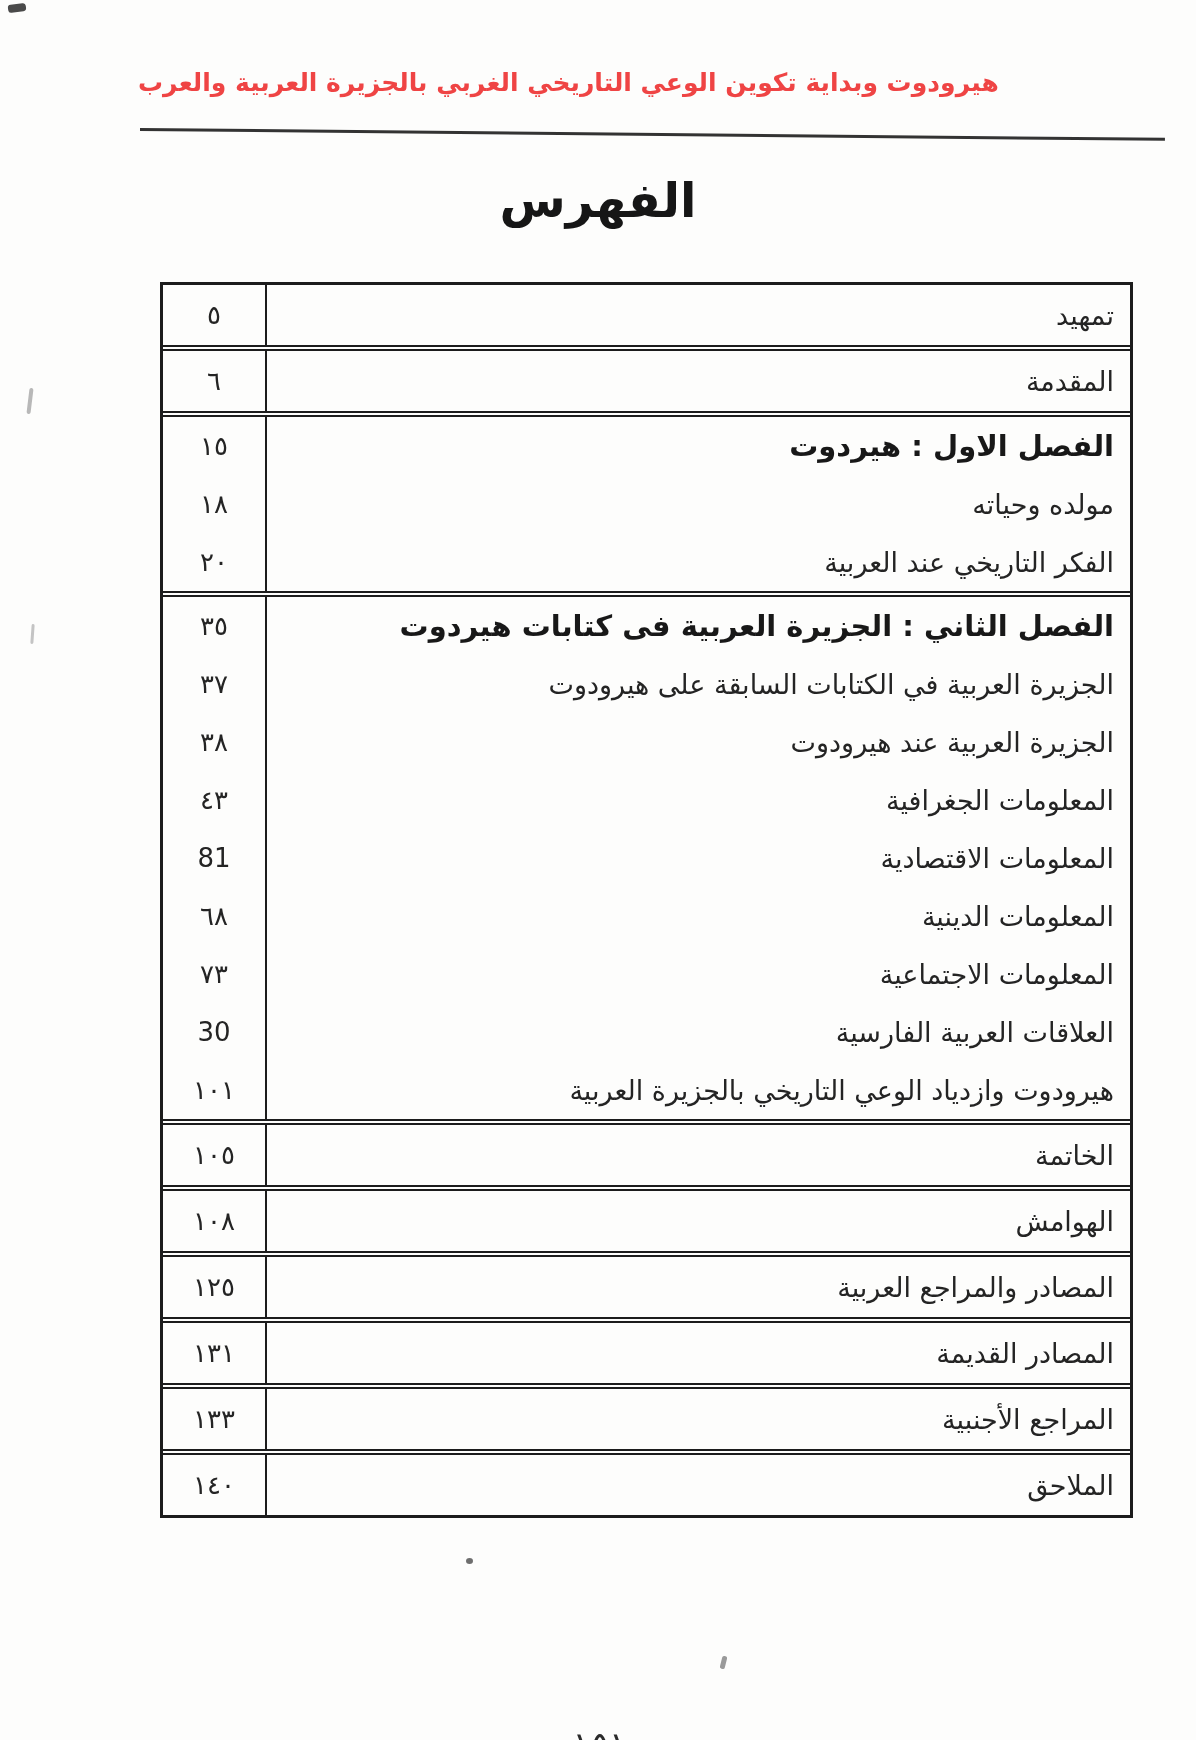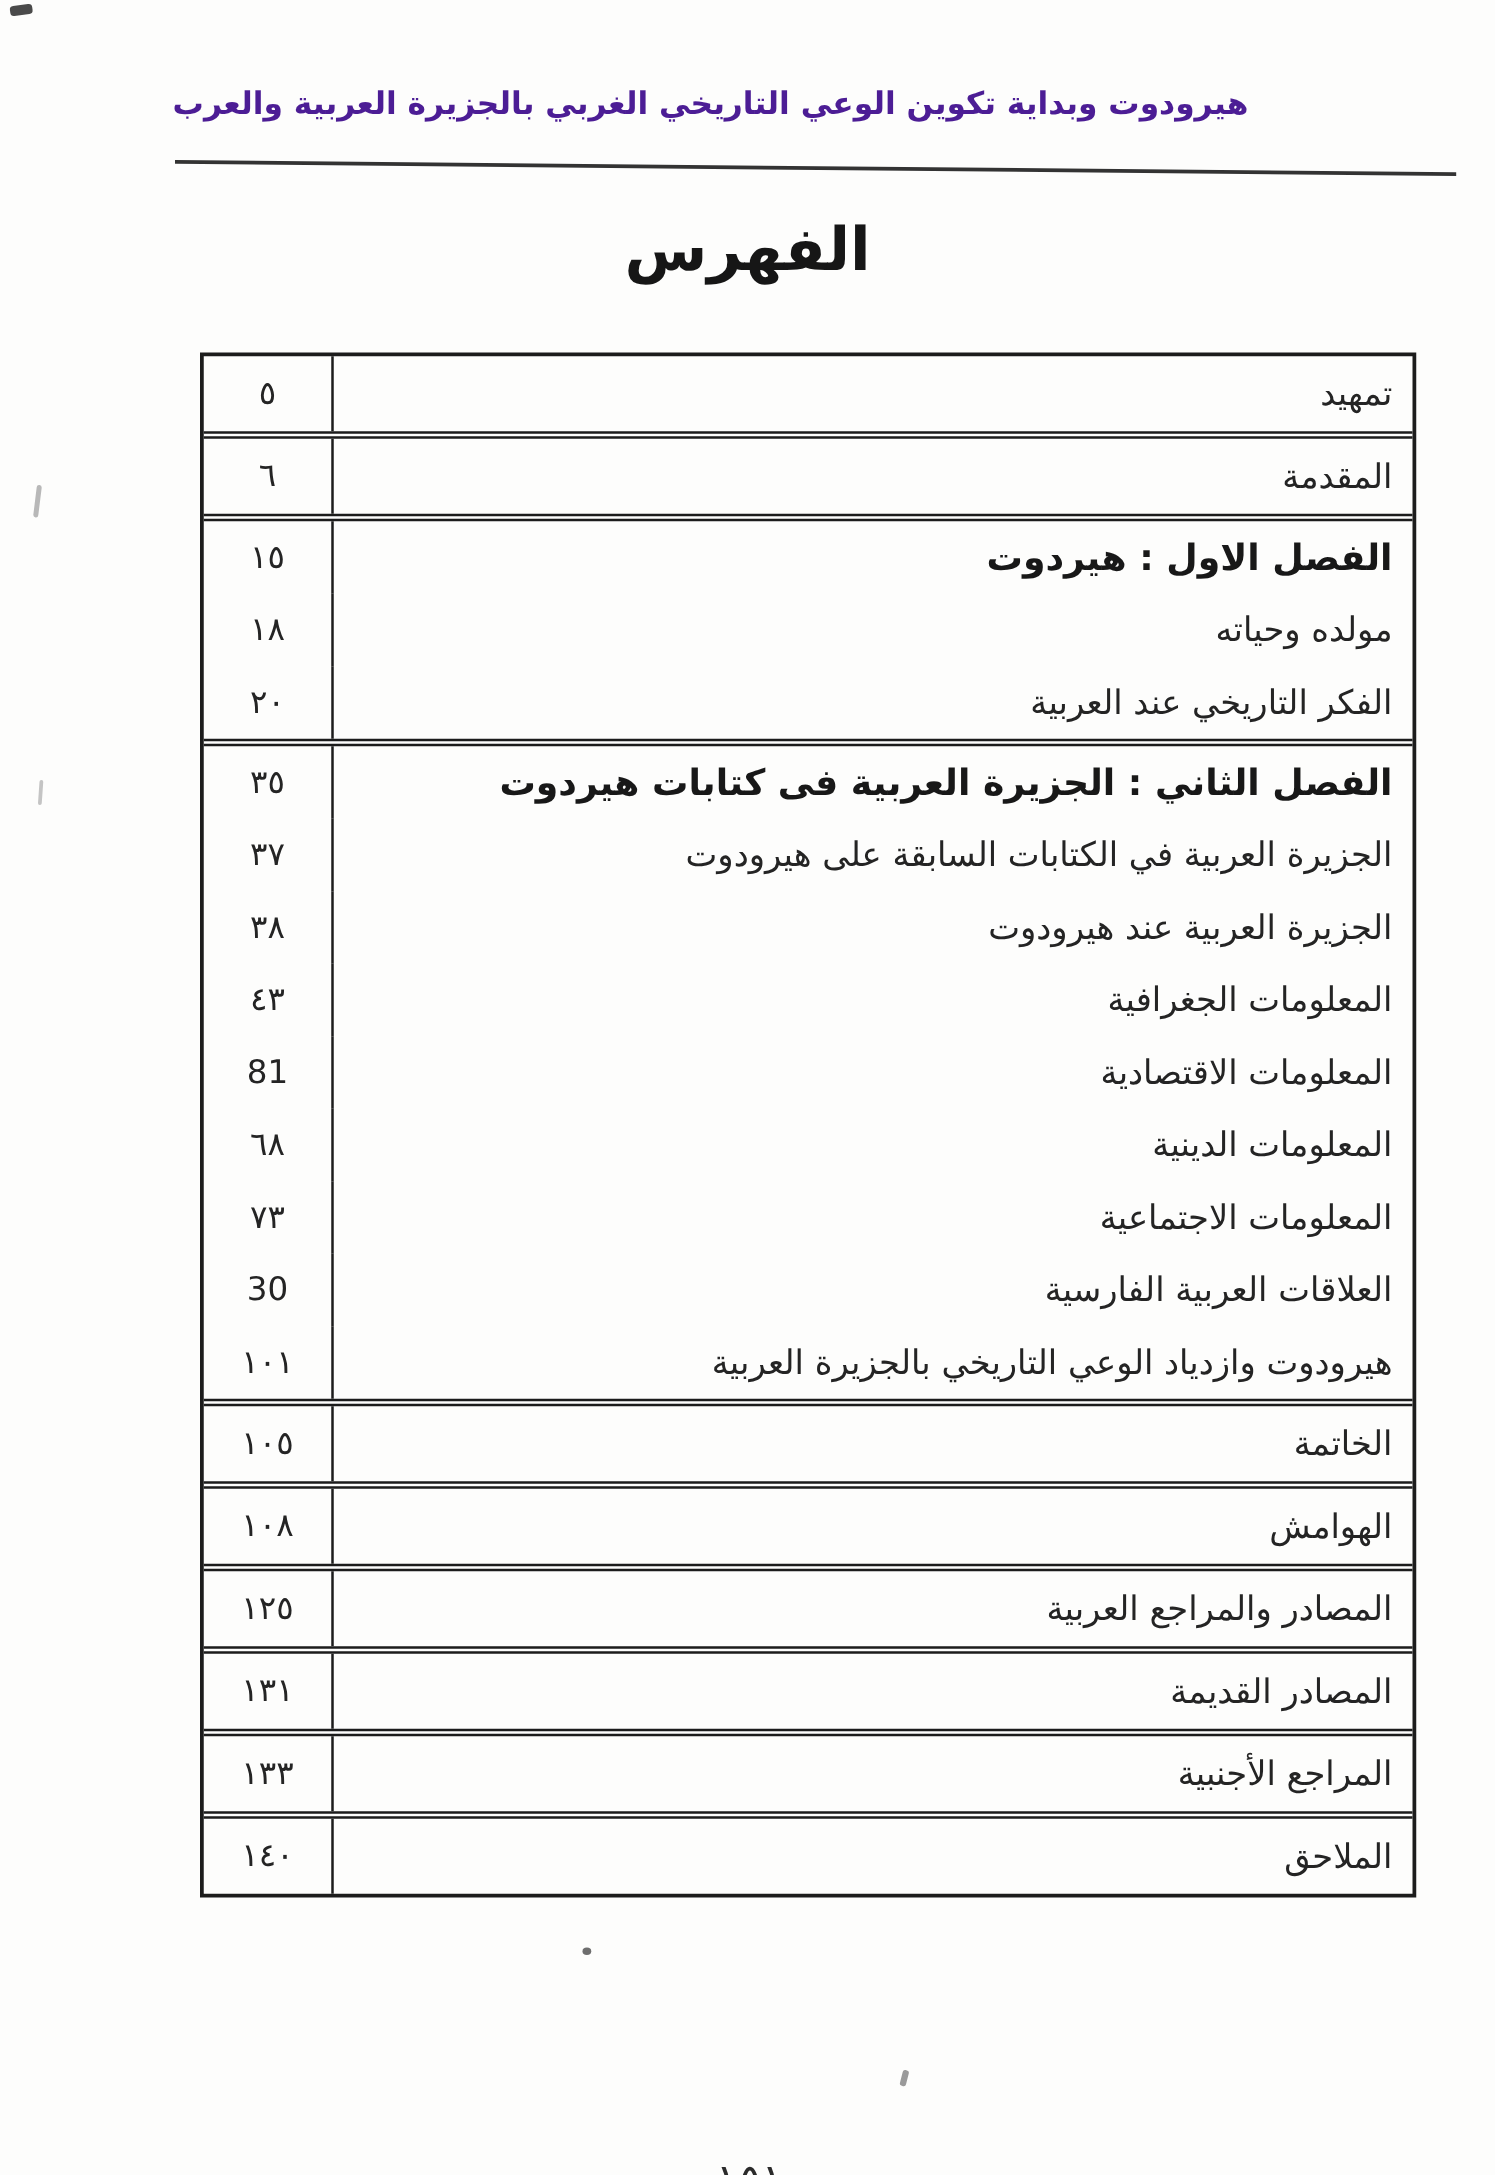--- a/index.html
+++ b/index.html
@@ -19,21 +19,21 @@
   
   .running-head {
     position: absolute;
     left: 138px;
     top: 68px;
     direction: rtl;
     font-weight: bold;
     font-size: 25px;
     letter-spacing: 0px;
     white-space: nowrap;
-    color: #4c1d95;
+    color: #ef4444;
   }
   .head-rule {
     position: absolute;
     left: 140px;
     top: 128px;
     width: 1025px;
     height: 3px;
     background: #333;
     transform: rotate(0.55deg);
     transform-origin: left center;

